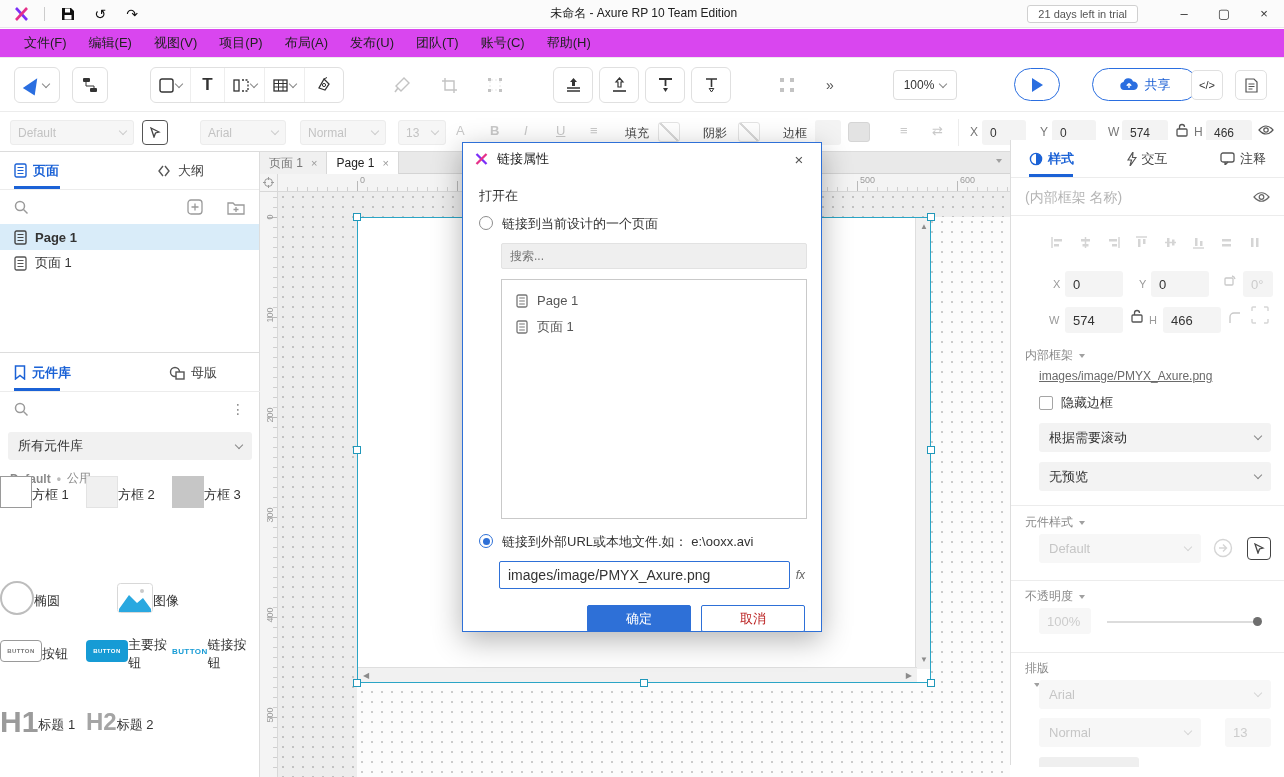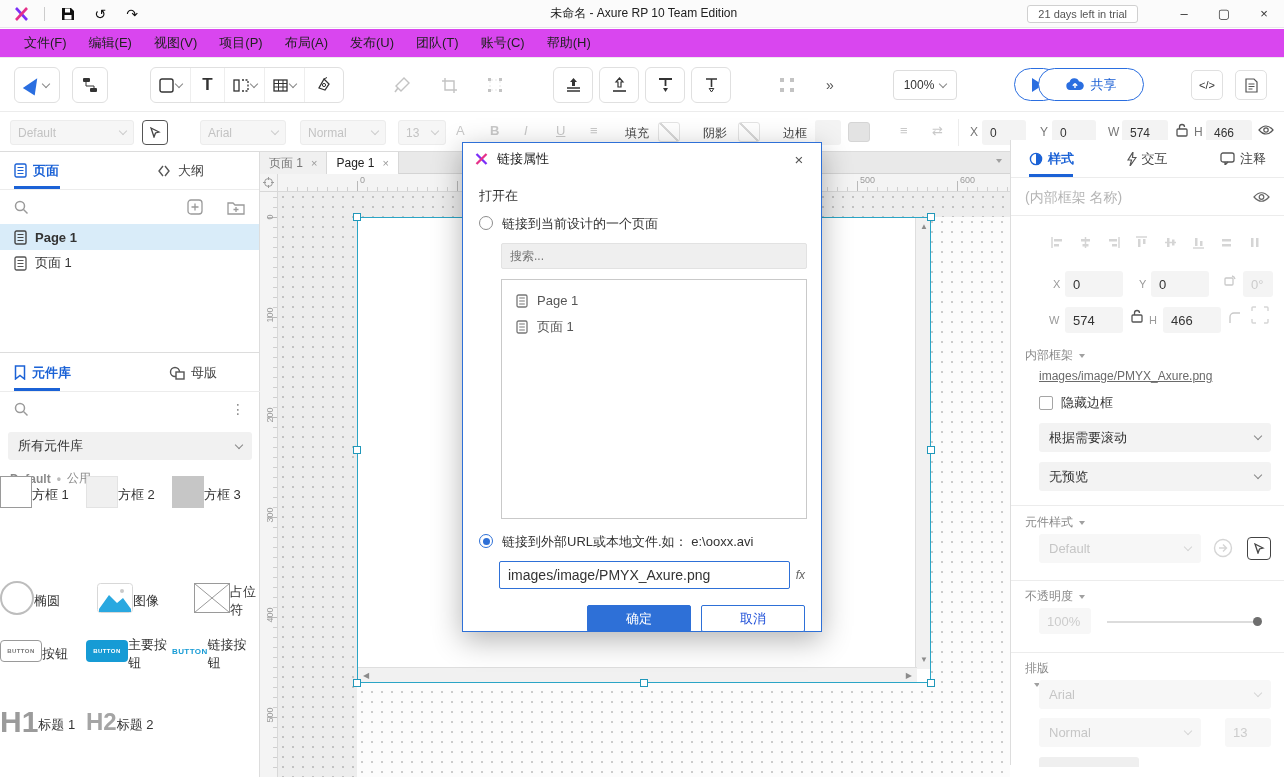--- a/index.html
+++ b/index.html
@@ -141,21 +141,21 @@
   .radio.checked { border:1px solid #2e70d7; position:relative; }
   .radio.checked::after { content:""; position:absolute; left:2.5px; top:2.5px; width:7px; height:7px; border-radius:50%; background:#2e70d7; }
   .dlg-search { margin-left:22px; width:306px; height:26px; background:#efefef; border:1px solid #e2e2e2; border-radius:2px; color:#b3b3b3; font-size:12px; padding:0 8px; outline:none; }
   .dlg-list { margin:10px 0 14px 22px; width:306px; height:240px; border:1px solid #c9c9c9; background:#fff; padding-top:8px; overflow:hidden; }
   .dlg-list-item { display:flex; align-items:center; gap:9px; padding:5px 14px; font-size:13px; color:#555; }
   .url-row { margin:10px 0 0 20px; display:flex; align-items:center; gap:6px; }
   .url-input { width:294px; height:28px; border:1px solid #2e70d7; border-radius:2px; font-size:14px; color:#333; padding:0 8px; outline:none; font-family:"Liberation Sans",sans-serif; }
   .fx { font-size:12px; color:#666; font-style:italic; }
   .dlg-btns { display:flex; justify-content:flex-end; gap:10px; margin-top:16px; padding-right:0; }
   .btn-ok { width:104px; height:27px; background:#2e70d7; color:#fff; border:1px solid #2e70d7; border-radius:2px; font-size:13px; display:flex; align-items:center; justify-content:center; }
-  .btn-cancel { width:104px; height:27px; background:#fff; color:#1d4ed8; border:1px solid #2e70d7; border-radius:2px; font-size:13px; display:flex; align-items:center; justify-content:center; }
+  .btn-cancel { width:104px; height:27px; background:#fff; color:#b91c1c; border:1px solid #2e70d7; border-radius:2px; font-size:13px; display:flex; align-items:center; justify-content:center; }
 
   svg { display:block; }
 </style>
 </head>
 <body>
 
 <div class="app">
 
   <div class="titlebar">
     <div class="tb-left">
@@ -294,21 +294,21 @@
         </svg>
       </span>
     <span class="tbtn noborder" style="left:815px; width:30px; color:#555; font-size:14px;">»</span>
     <div class="zoom-select">
       <span>100%</span>
         <span class="chev"></span>
     </div>
     <div class="pill" style="left:1014px; width:46px;">
       <span style="width:0;height:0;border-top:7px solid transparent;border-bottom:7px solid transparent;border-left:11px solid #2a6ee0;"></span>
     </div>
-    <div class="pill" style="left:1038px; width:106px;">
+    <div class="pill" style="left:1092px; width:106px;">
       <svg width="18" height="13" viewBox="0 0 18 13">
           <path d="M4 12 a4 4 0 0 1 -0.5 -7.9 A5 5 0 0 1 13 3.5 A3.5 3.5 0 0 1 14 12 Z" fill="#2a6ee0"></path>
           <path d="M9 10 V5.5 M9 5.5 L6.8 7.7 M9 5.5 L11.2 7.7" stroke="#fff" stroke-width="1.4" fill="none"></path>
         </svg>
       <span>共享</span>
     </div>
     <div class="sqbtn" style="left:1191px; width:32px;">&lt;/&gt;</div>
     <div class="sqbtn" style="left:1235px; width:32px;">
       <svg width="13" height="15" viewBox="0 0 13 15">
           <path d="M1 1 h8 l3 3 v10 h-11 z" fill="none" stroke="#555" stroke-width="1.2"></path>
@@ -502,29 +502,20 @@
           <div class="wicon">
         <svg width="36" height="30" viewBox="0 0 36 30">
               <rect x="0.5" y="0.5" width="35" height="29" rx="3" fill="#fff" stroke="#d8d8d8"></rect>
               <path d="M2 26 L12 12 L20 20 L26 15 L34 26 Z" fill="#29a8e0"></path>
               <path d="M2 29 h32 v-3 H2 Z" fill="#29a8e0"></path>
               <circle cx="25" cy="8" r="2" fill="#c9c9c9"></circle>
             </svg>
       </div>
           <div class="wlabel">图像</div>
         </div>
-      <div class="wcell">
-          <div class="wicon">
-        <svg width="36" height="30" viewBox="0 0 36 30">
-              <rect x="0.5" y="0.5" width="35" height="29" fill="#fff" stroke="#9a9a9a"></rect>
-              <path d="M0.5 0.5 L35.5 29.5 M35.5 0.5 L0.5 29.5" stroke="#9a9a9a"></path>
-            </svg>
-      </div>
-          <div class="wlabel">占位符</div>
-        </div>
     </div>
     <div class="wrow" style="top:478px;">
       <div class="wcell">
           <div class="wicon" style="height:36px;">
             <span class="btn-outline">BUTTON</span>
           </div>
           <div class="wlabel">按钮</div>
         </div>
       <div class="wcell">
           <div class="wicon" style="height:36px;">

